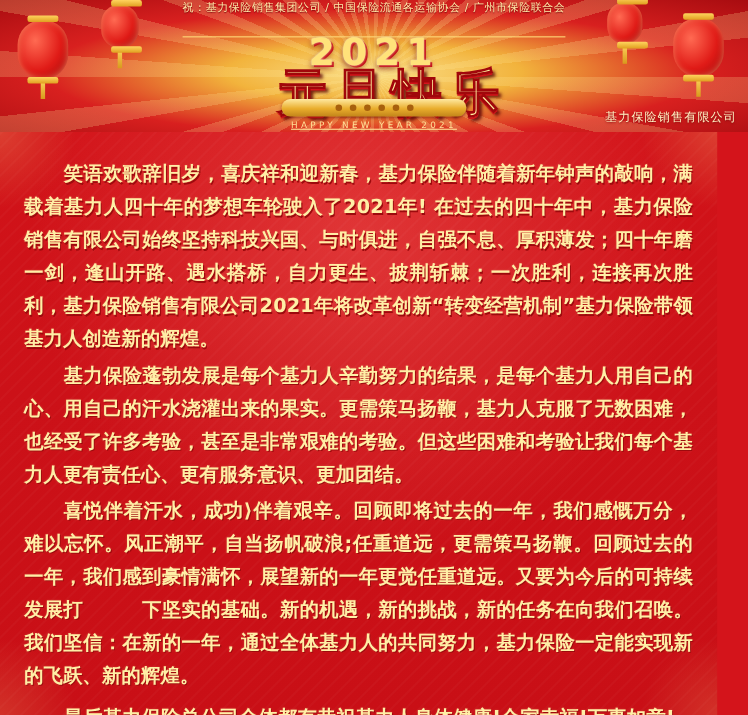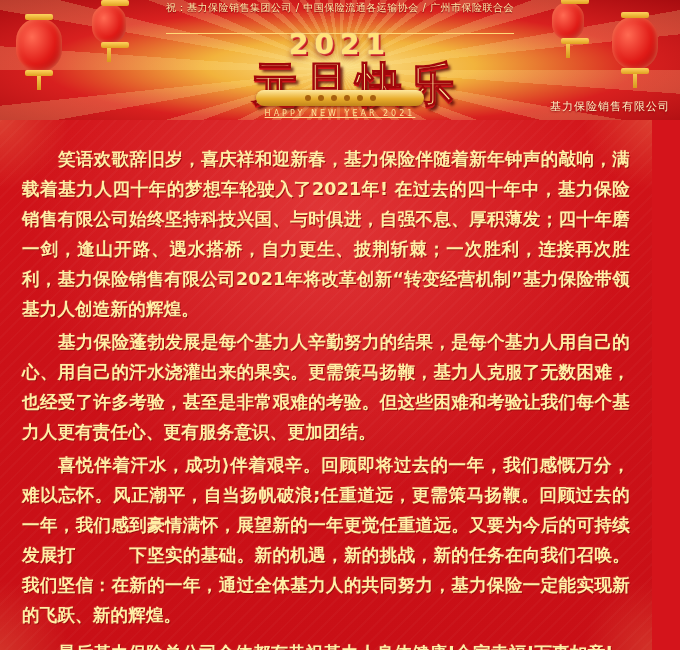--- a/index.html
+++ b/index.html
@@ -63,21 +63,21 @@
     border-bottom: 1px solid #ffd978;
     padding-bottom: 18px;
   }
 
   .year {
     position: absolute;
     left: 0;
     top: 28px;
     width: 680px;
     text-align: center;
-    font-size: 28px;
+    font-size: 34px;
     font-weight: bold;
     letter-spacing: 6px;
     color: #ffe27a;
     text-shadow:
       0 0 2px #fff6c9,
       2px 2px 0 #c5121a,
       0 3px 6px rgba(120, 8, 10, 0.8);
     z-index: 6;
   }
   .headline {

